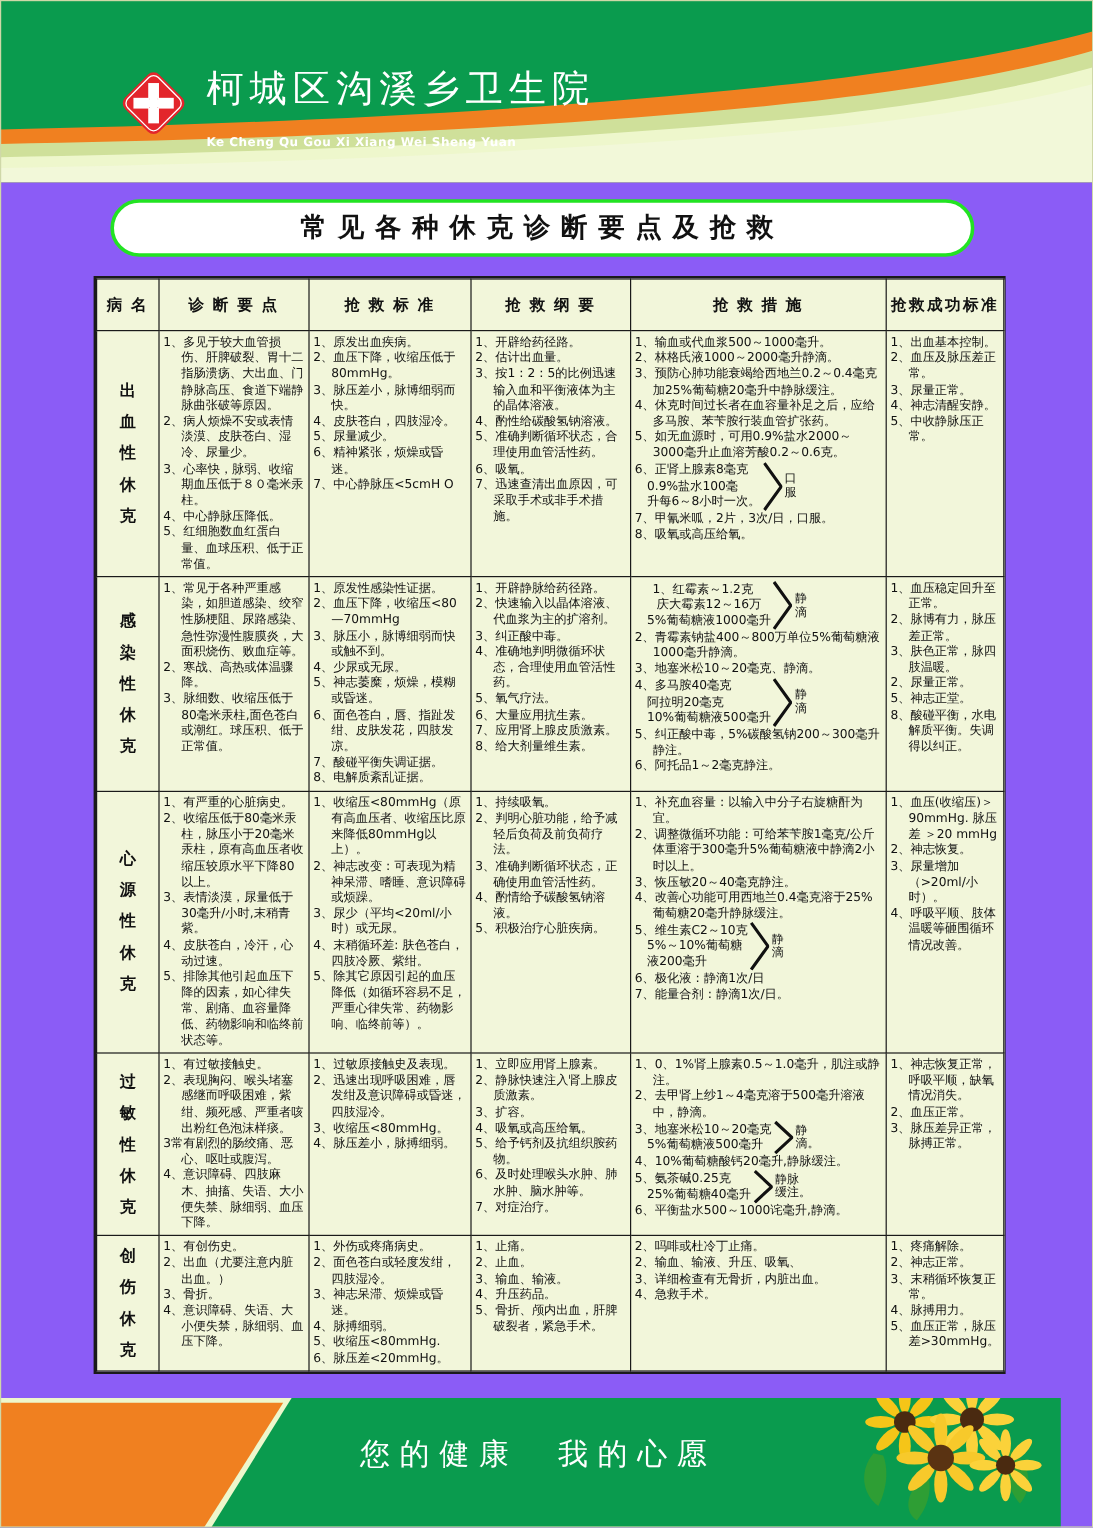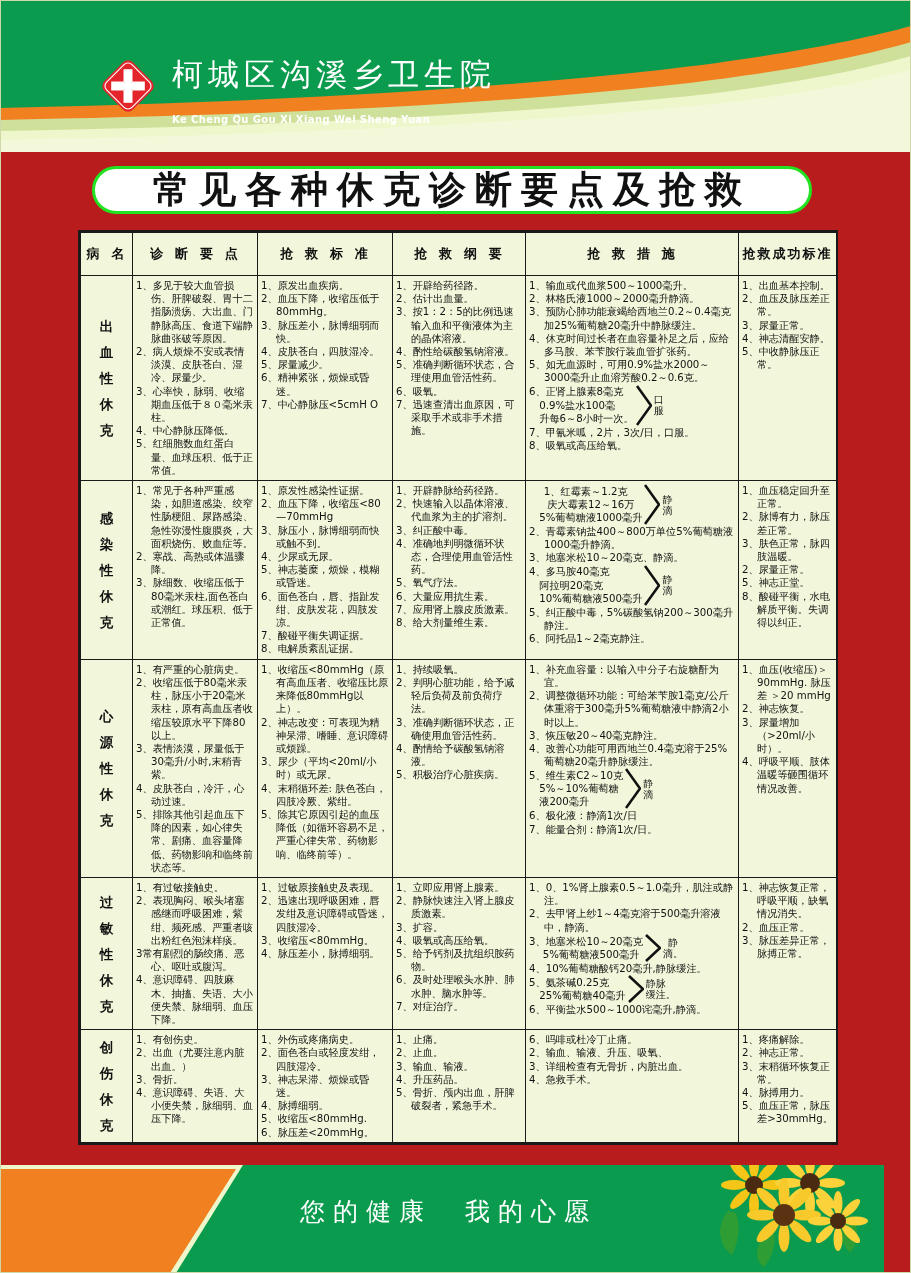--- a/index.html
+++ b/index.html
@@ -2,45 +2,45 @@
 <html><head>
 <meta charset="utf-8">
 <style>
   html,body{margin:0;padding:0;}
   body{
     width:911px;height:1273px;
     background:#eef5c8;
     font-family:"DejaVu Sans","Liberation Sans",sans-serif;
     overflow:hidden;position:relative;
   }
-  .poster{position:relative;width:911px;height:1273px;background:#b91c1c;overflow:hidden;}
+  .poster{position:relative;width:911px;height:1273px;background:#8b5cf6;overflow:hidden;}
 
   
   .header{position:absolute;left:0;top:0;width:911px;height:152px;overflow:hidden;}
   .header-green{position:absolute;left:0;top:0;width:911px;height:152px;background:#0a9b4e;}
   .header-wave{position:absolute;left:0;top:0;width:911px;height:152px;}
   .logo{position:absolute;left:100px;top:58px;width:56px;height:56px;}
   .hospital-names{position:absolute;left:172px;top:56px;}
   .hosp-cn{font-family:"DejaVu Serif","Liberation Serif",serif;font-size:31px;color:#ffffff;letter-spacing:5px;line-height:36px;white-space:nowrap;}
   .hosp-py{font-size:10px;color:#ffffff;letter-spacing:.4px;line-height:18px;margin-top:19px;white-space:nowrap;font-weight:bold;}
 
   
   .title-wrap{position:absolute;left:92px;top:166px;width:720px;height:48px;
     border:3px solid #22e322;border-radius:24px;background:#ffffff;
     display:flex;align-items:center;justify-content:center;box-sizing:border-box;}
-  .title-text{font-family:"DejaVu Serif","Liberation Serif",serif;font-size:37px;color:#111;letter-spacing:9px;font-weight:bold;white-space:nowrap;}
+  .title-text{font-family:"DejaVu Serif","Liberation Serif",serif;font-size:22px;color:#111;letter-spacing:9px;font-weight:bold;white-space:nowrap;}
 
   
   .table-outer{position:absolute;left:78px;top:230px;width:760px;
     border:2px solid #1a1a1a;background:#f2f6da;box-sizing:border-box;}
   table{border-collapse:collapse;width:100%;table-layout:fixed;background:#f2f6da;}
   th,td{border:1px solid #1a1a1a;vertical-align:top;padding:3px 3px;background:#f2f6da;}
   thead th{
     text-align:center;vertical-align:middle;height:34px;
-    font-family:Liberation Mono, monospace;
+    font-family:Liberation Serif, serif;
     font-size:13px;font-weight:bold;letter-spacing:2px;color:#111;padding:4px 2px;
   }
   tbody td{font-size:10.2px;line-height:13.2px;color:#111;font-family:"DejaVu Sans","Liberation Sans",sans-serif;}
   td.disease{
     text-align:center;vertical-align:middle;
     font-family:"DejaVu Serif","Liberation Serif",serif;
     font-size:13.5px;font-weight:bold;letter-spacing:0;line-height:26px;color:#111;
   }
   .disease span{display:block;}
   ol.pts{list-style:none;margin:0;padding:0;}
@@ -389,21 +389,21 @@
                 <li>4、吸氧或高压给氧。</li>
                 <li>5、给予钙剂及抗组织胺药物。</li>
                 <li>6、及时处理喉头水肿、肺水肿、脑水肿等。</li>
                 <li>7、对症治疗。</li>
               </ol>
             </td>
             <td>
               <ol class="pts">
                 <li>1、0、1%肾上腺素0.5～1.0毫升，肌注或静注。</li>
                 <li>2、去甲肾上纱1～4毫克溶于500毫升溶液中，静滴。</li>
-                <li style="text-indent: 0px; padding-left: 0px; text-align: center;">
+                <li style="text-indent: 0px; padding-left: 0px;">
                   <div class="brace-box">
                     <div class="brace-lines">
                       <div>3、地塞米松10～20毫克</div>
                       <div>　5%葡萄糖液500毫升</div>
                     </div>
                     <svg class="brace-svg" width="16" height="28" viewBox="0 0 16 28">
                       <path d="M1,1 L15,14 L1,27" fill="none" stroke="#111" stroke-width="2.6"></path>
                     </svg>
                     <div class="brace-label">
                       <div>静</div>
@@ -467,21 +467,21 @@
               <ol class="pts">
                 <li>1、止痛。</li>
                 <li>2、止血。</li>
                 <li>3、输血、输液。</li>
                 <li>4、升压药品。</li>
                 <li>5、骨折、颅内出血，肝脾破裂者，紧急手术。</li>
               </ol>
             </td>
             <td>
               <ol class="pts">
-                <li>6、吗啡或杜冷丁止痛。</li>
+                <li>2、吗啡或杜冷丁止痛。</li>
                 <li>2、输血、输液、升压、吸氧、</li>
                 <li>3、详细检查有无骨折，内脏出血。</li>
                 <li>4、急救手术。</li>
               </ol>
             </td>
             <td>
               <ol class="pts">
                 <li>1、疼痛解除。</li>
                 <li>2、神志正常。</li>
                 <li>3、末稍循环恢复正常。</li>

